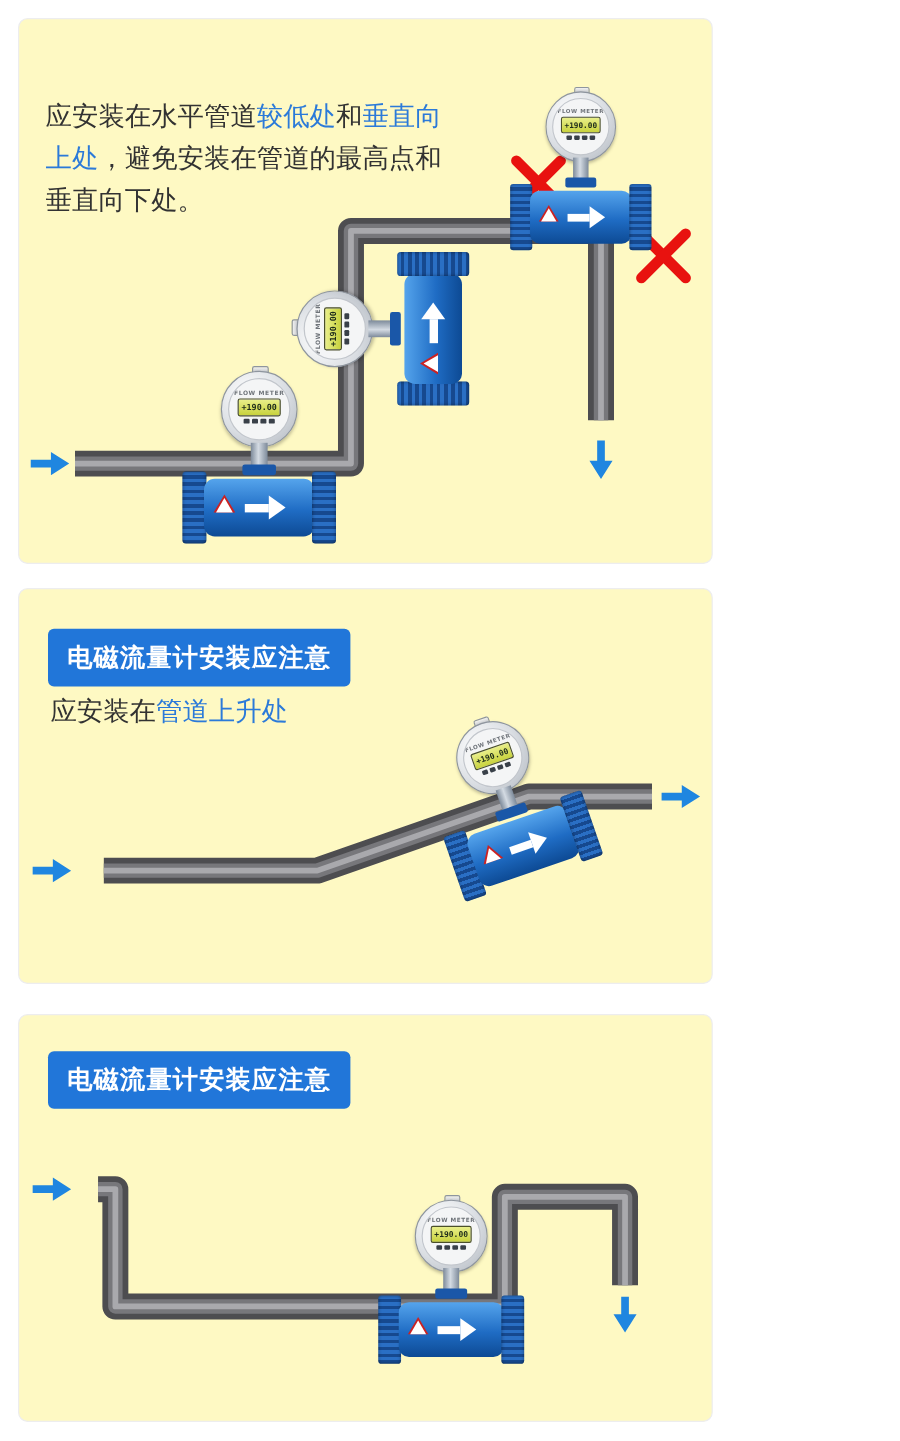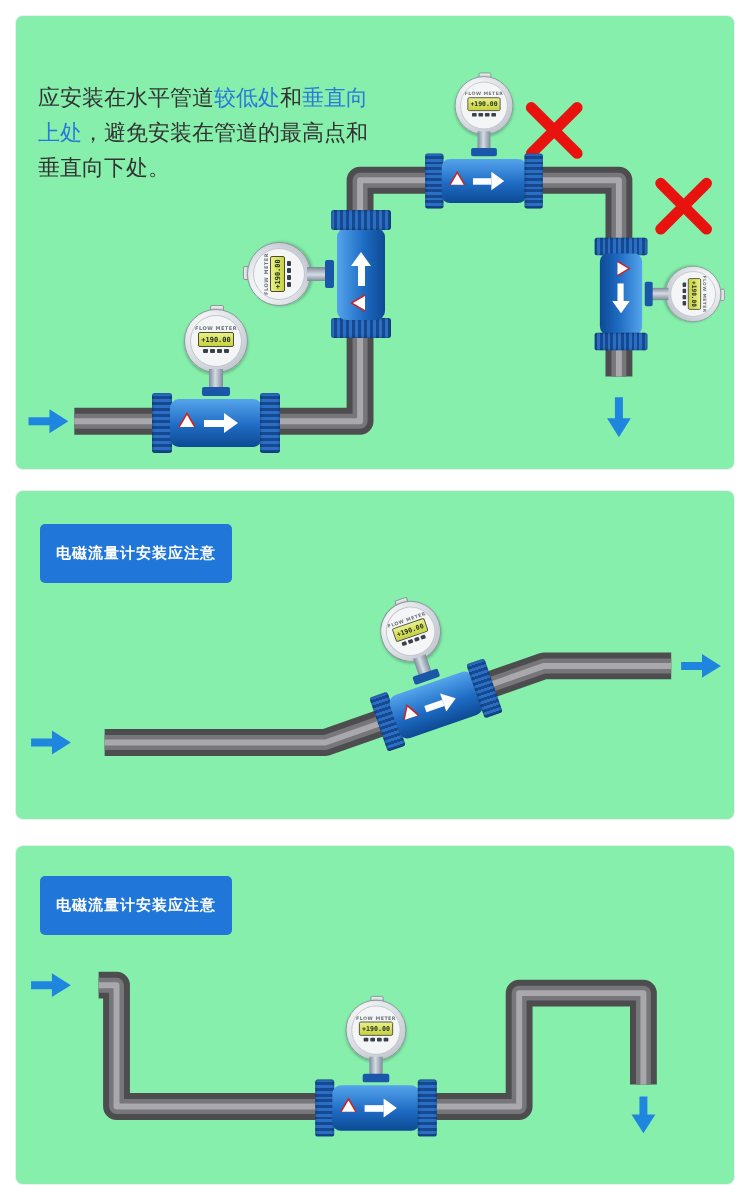--- a/index.html
+++ b/index.html
@@ -1,35 +1,35 @@
 <!DOCTYPE html>
 <html><head>
 <meta charset="utf-8">
 <style>
   html,body{margin:0;padding:0;background:#ffffff;}
   .page{position:relative;width:750px;height:1201px;background:#ffffff;overflow:hidden;
         font-family:"DejaVu Sans","Liberation Sans",sans-serif;}
-  .card{position:absolute;left:15px;width:720px;background:#86efac;border:1px solid #ededee;
+  .card{position:absolute;left:15px;width:579px;background:#fef9c3;border:1px solid #ededee;
         border-radius:8px;overflow:hidden;box-sizing:border-box;}
   #card1{top:15px;height:455px;}
   #card2{top:490px;height:330px;}
   #card3{top:845px;height:340px;}
 
   .diagram{position:absolute;left:0;top:0;width:100%;height:100%;}
   .pipe-base{fill:none;stroke:#4d4d50;stroke-width:27;stroke-linejoin:round;}
   .pipe-mid{fill:none;stroke:#77777b;stroke-width:15;stroke-linejoin:round;}
   .pipe-hi{fill:none;stroke:#a9a9ad;stroke-width:6;stroke-linejoin:round;}
   .arrow{fill:#1f86e0;}
   .xmark path{stroke:#e8120f;stroke-width:11;stroke-linecap:round;fill:none;}
 
   .intro{position:absolute;left:22px;top:64px;width:342px;margin:0;
          font-size:22px;line-height:35px;color:#323232;}
   .blue{color:#2b7ad9;}
-  .badge{position:absolute;left:24px;background:#2176d9;color:#ffffff;font-size:15px;
-         font-weight:bold;padding:20px 16px;border-radius:5px;letter-spacing:1px;}
+  .badge{position:absolute;left:24px;background:#2176d9;color:#ffffff;font-size:21px;
+         font-weight:bold;padding:10px 16px;border-radius:5px;letter-spacing:1px;}
   #card2 .badge{top:33px;}
   #card3 .badge{top:30px;}
   .caption{position:absolute;left:26px;margin:0;font-size:22px;color:#323232;}
   #card2 .caption{top:87px;}
   #card3 .caption{top:83px;}
 
   
   .meter{position:absolute;width:128px;height:144px;transform-origin:64px 114px;}
   .m-antenna{position:absolute;left:58px;top:-4px;width:12px;height:7px;border-radius:2px;
              background:linear-gradient(#f0f0f0,#a8adb4);border:1px solid #8e959e;}
@@ -209,20 +209,23 @@
       <g>
         <path class="pipe-base" d="M88 253 H310 L530 176 H658"></path>
         <path class="pipe-mid" d="M88 253 H310 L530 176 H658"></path>
         <path class="pipe-hi" d="M88 253 H310 L530 176 H658"></path>
       </g>
       <path class="arrow" d="M14 249 h21 v-8 l19 12 -19 12 v-8 h-21 z"></path>
       <path class="arrow" d="M668 172 h21 v-8 l19 12 -19 12 v-8 h-21 z"></path>
     </svg>
 
     <div class="badge">电磁流量计安装应注意</div>
+    <p class="caption">
+      <span>应安装在</span><span class="blue">管道上升处</span>
+    </p>
 
     <div class="meter" style="left:356px;top:100px;transform:rotate(-19deg) scale(0.95);">
       <div class="m-antenna"></div>
       <div class="m-head">
         <div class="m-face">
           <div class="m-brand">FLOW METER</div>
           <div class="m-lcd">+190.00</div>
           <div class="m-btns">
               <span class="m-btn"></span>
               <span class="m-btn"></span>

